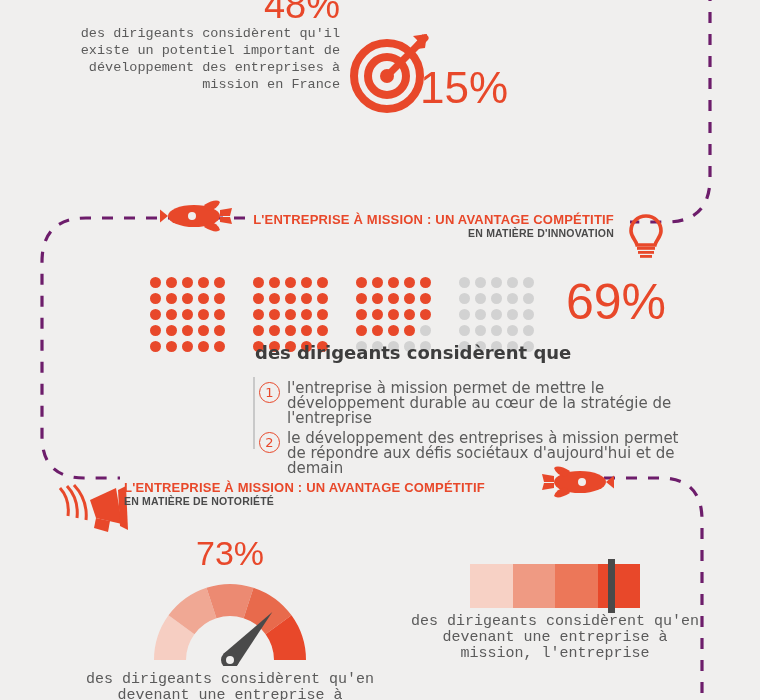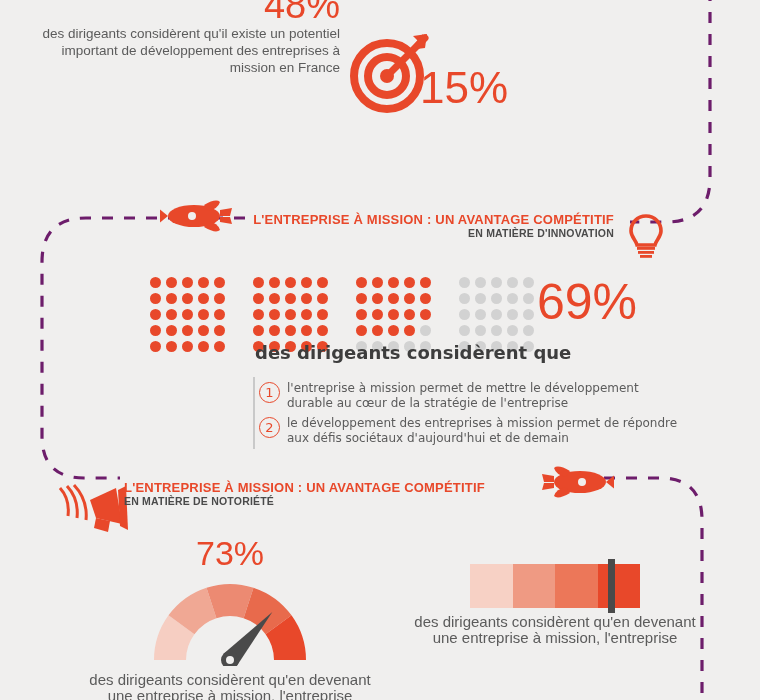--- a/index.html
+++ b/index.html
@@ -13,21 +13,21 @@
   .page { position: relative; width: 760px; height: 700px; border-radius: 6px; }
 
   
   .connectors { position: absolute; left: 0; top: 0; width: 760px; height: 700px; pointer-events: none; }
 
   
   .grey-text {
     color: #5b5b5b;
     font-size: 13.5px;
     line-height: 17px;
-    font-family: Liberation Sans, sans-serif;
+    font-family: Liberation Mono, monospace;
   }
   .big-pct {
     font-family: "Liberation Sans", sans-serif;
     font-weight: 300;
     color: #e8482a;
     letter-spacing: 0px;
   }
 
   
   #block-48 { position: absolute; left: 40px; top: -12px; width: 300px; text-align: right; }
@@ -60,38 +60,38 @@
   #rocket-2 { position: absolute; left: 540px; top: 462px; width: 74px; height: 40px; }
   #bulb-icon { position: absolute; left: 628px; top: 214px; width: 36px; height: 46px; }
   #megaphone-icon { position: absolute; left: 56px; top: 482px; width: 74px; height: 56px; }
 
   
   #dot-matrix { position: absolute; left: 150px; top: 277px; display: flex; gap: 23px; }
   .dot-group { display: grid; grid-template-columns: repeat(5, 16px); grid-auto-rows: 16px; }
   .dot { width: 11px; height: 11px; border-radius: 50%; background: #d2d2d2; }
   .dot.on { background: #e8482a; }
 
-  #pct-69 { position: absolute; left: 537px; top: 276px; font-size: 50px; line-height: 52px; }
+  #pct-69 { position: absolute; left: 566px; top: 276px; font-size: 50px; line-height: 52px; }
 
   
   #considerent-title {
     position: absolute; left: 255px; top: 342px;
     font-size: 18px; font-weight: bold; color: #3d3d3d;
     font-family: "DejaVu Sans", sans-serif;
   }
   #num-list { position: absolute; left: 259px; top: 381px; width: 420px; }
   .num-row { display: flex; align-items: flex-start; margin-bottom: 5px; }
   .num-circle {
     width: 21px; height: 21px; min-width: 21px; border-radius: 50%;
     border: 1.4px solid #e8482a; color: #e8482a;
     font-size: 13px; font-family: "DejaVu Sans", sans-serif;
     display: flex; align-items: center; justify-content: center;
     margin-right: 7px; margin-top: 1px;
   }
-  .num-text { color: #5b5b5b; font-size: 12px; line-height: 15px; font-family: "DejaVu Sans", sans-serif; }
+  .num-text { color: #5b5b5b; font-size: 15px; line-height: 15px; font-family: "DejaVu Sans", sans-serif; }
   #list-rule { position: absolute; left: 253px; top: 377px; width: 1.5px; height: 72px; background: #c9c9c9; }
 
   
   #stat-73 { position: absolute; left: 80px; top: 534px; width: 300px; text-align: center; }
   #stat-83 { position: absolute; left: 405px; top: 534px; width: 300px; text-align: center; }
   .stat-pct { font-size: 34px; line-height: 38px; }
   .stat-cap { margin-top: 2px; font-size: 15px; line-height: 16px; }
   #gauge { width: 160px; height: 86px; margin: 8px auto 0; }
   #barchart { width: 170px; height: 48px; margin: 30px auto 0; position: relative; }
   .bar-seg { position: absolute; top: 0; height: 44px; }

